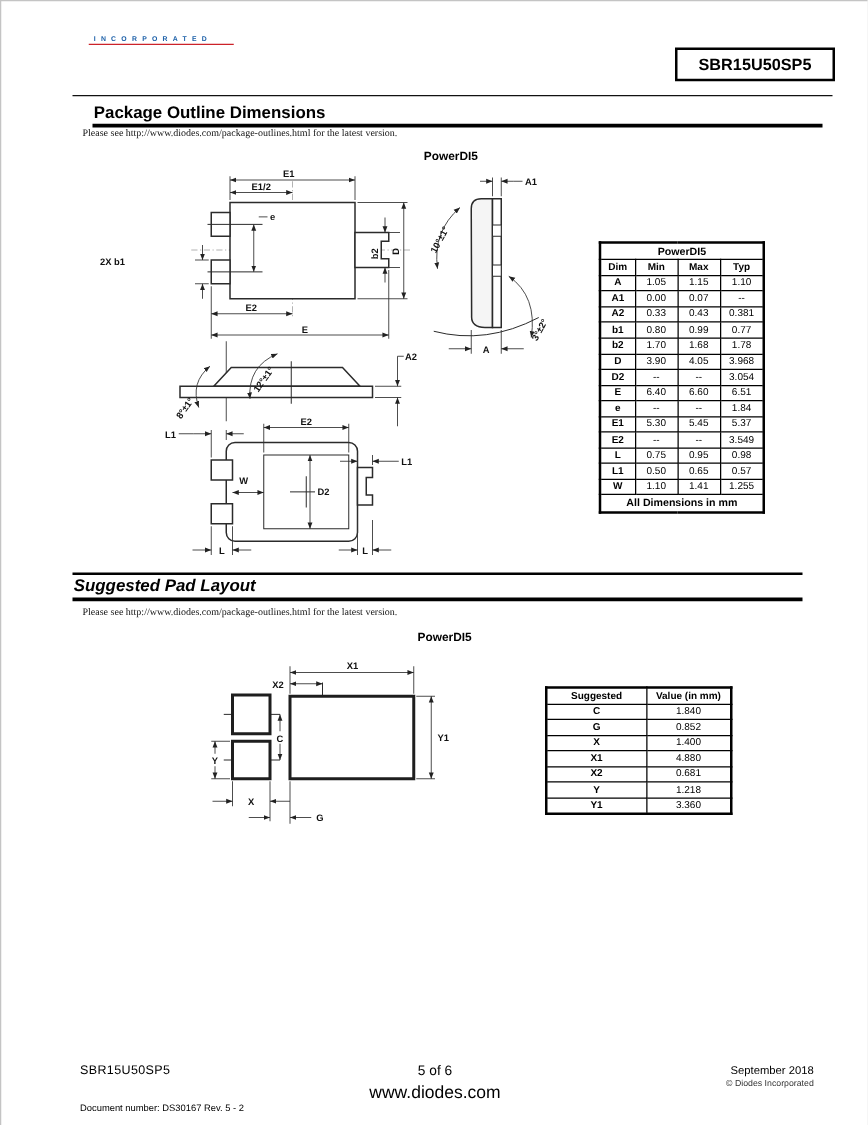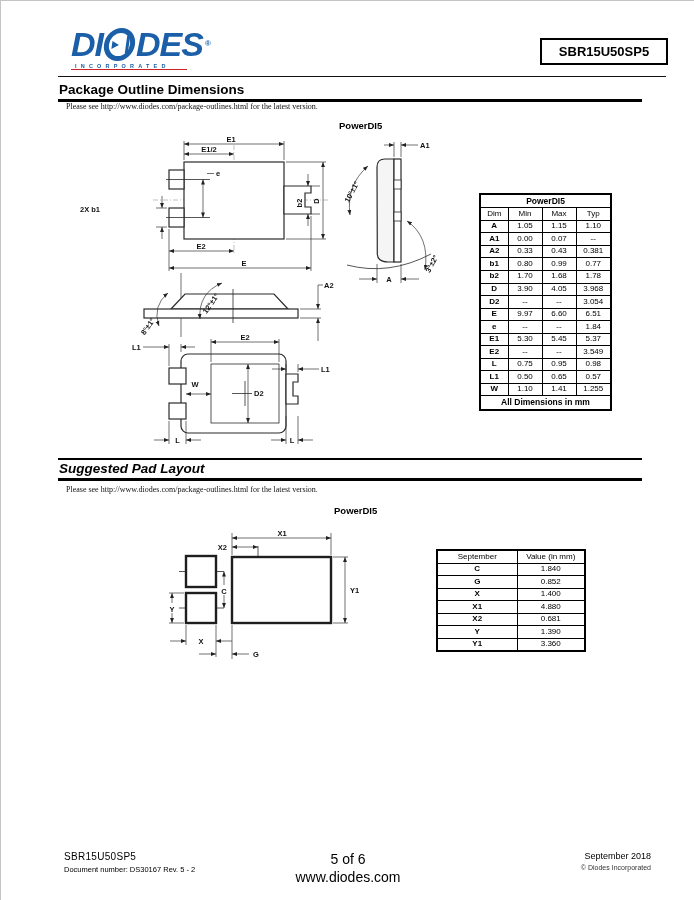--- a/index.html
+++ b/index.html
@@ -26,65 +26,56 @@
   .section-title{left:57px;width:583px;font-size:13.5px;font-weight:bold;
                  border-bottom:3px solid #000;padding:1px 0 2px 1px;}
   .section-title.second{border-top:2px solid #000;}
   .note{font-size:8px;color:#111;font-family:Liberation Serif, serif;}
   .pkg-label{font-size:9.5px;font-weight:bold;}
 
   
   table{border-collapse:collapse;background:#fff;}
   .dtable{border:2px solid #000;font-size:8px;text-align:center;}
   .dtable th,.dtable td{border:1px solid #000;padding:0.5px 2px;line-height:1.32;font-weight:normal;}
-  .dtable thead th{font-weight:normal;}
+  .dtable thead th{font-weight:bold;}
   .dtable tbody td:first-child{font-weight:bold;}
   .dtable .ttl{font-size:8.5px;font-weight:bold;}
   .dtable .ft{font-weight:bold;font-size:8.5px;}
 
   
   .foot-left{left:63px;top:850px;}
   .foot-part{font-size:10px;letter-spacing:0.3px;}
-  .foot-doc{font-size:7.5px;margin-top:3px;}
+  .foot-doc{font-size:7.5px;margin-top:20px;}
   .foot-center{left:0;right:0;top:850px;text-align:center;}
-  .foot-page{font-size:14px;}
+  .foot-page{font-size:11px;}
   .foot-web{font-size:14px;font-weight:normal;margin-top:2px;}
   .foot-right{right:44px;top:850px;text-align:right;}
   .foot-date{font-size:9px;margin-left:47px;}
   .foot-copy{font-size:7px;color:#333;margin-top:3px;}
 
   
   .ol{fill:#fff;stroke:#2b2b2b;stroke-width:1.2;}
   .ol2{fill:#fff;stroke:#1e1e1e;stroke-width:2.4;}
   .tl{fill:none;stroke:#2b2b2b;stroke-width:0.8;}
   .dim{fill:none;stroke:#333;stroke-width:0.7;}
   .cl{fill:none;stroke:#999;stroke-width:0.6;stroke-dasharray:5 2 1 2;}
   .lbl{font-family:"Liberation Sans",sans-serif;font-size:7.5px;font-weight:bold;fill:#111;}
 </style>
 </head>
 <body>
 
 <div class="page">
 
   <div class="abs logo">
-    <div class="logo-word">
-      <span>DI</span>
-      <span class="logo-o">
-          <span class="tri"></span>
-          <span class="bar"></span>
-        </span>
-      <span>DES</span>
-      <span class="logo-reg">®</span>
-    </div>
     <div class="logo-sub">INCORPORATED</div>
   </div>
   <div class="abs partbox">SBR15U50SP5</div>
   <div class="abs hdr-rule"></div>
 
-  <div class="abs section-title" style="top:80px;">Package Outline Dimensions</div>
+  <div class="abs section-title" style="top:80px;margin-left:16px;">Package Outline Dimensions</div>
   <div class="abs note" style="left:65px;top:101px;">Please see http://www.diodes.com/package-outlines.html for the latest version.</div>
   <div class="abs pkg-label" style="left:338px;top:119px;">PowerDI5</div>
 
   <svg class="abs" style="left:57px;top:112px;" width="420" height="350" viewBox="0 0 420 350">
     <defs>
       <marker id="ar1" viewBox="0 0 10 10" refX="9" refY="5" markerWidth="8" markerHeight="8" orient="auto-start-reverse">
         <path d="M0,1.5 L9,5 L0,8.5 z" fill="#222"></path>
       </marker>
     </defs>
 
@@ -286,21 +277,21 @@
           <td>3.968</td>
         </tr>
         <tr>
           <td>D2</td>
           <td>--</td>
           <td>--</td>
           <td>3.054</td>
         </tr>
         <tr>
           <td>E</td>
-          <td>9.97</td>
+          <td>6.40</td>
           <td>6.60</td>
           <td>6.51</td>
         </tr>
         <tr>
           <td>e</td>
           <td>--</td>
           <td>--</td>
           <td>1.84</td>
         </tr>
         <tr>
@@ -394,21 +385,21 @@
     <text class="lbl" x="195" y="144">G</text>
   </svg>
 
   <table class="abs dtable" style="left:435px;top:548px;">
     <colgroup>
         <col style="width:80px">
         <col style="width:68px">
       </colgroup>
     <thead>
       <tr>
-        <th>September</th>
+        <th>Suggested</th>
         <th>Value (in mm)</th>
       </tr>
     </thead>
     <tbody>
         <tr>
           <td>C</td>
           <td>1.840</td>
         </tr>
         <tr>
           <td>G</td>
@@ -421,21 +412,21 @@
         <tr>
           <td>X1</td>
           <td>4.880</td>
         </tr>
         <tr>
           <td>X2</td>
           <td>0.681</td>
         </tr>
         <tr>
           <td>Y</td>
-          <td>1.390</td>
+          <td>1.218</td>
         </tr>
         <tr>
           <td>Y1</td>
           <td>3.360</td>
         </tr>
       </tbody>
   </table>
 
   <div class="abs foot-left">
     <div class="foot-part">SBR15U50SP5</div>

